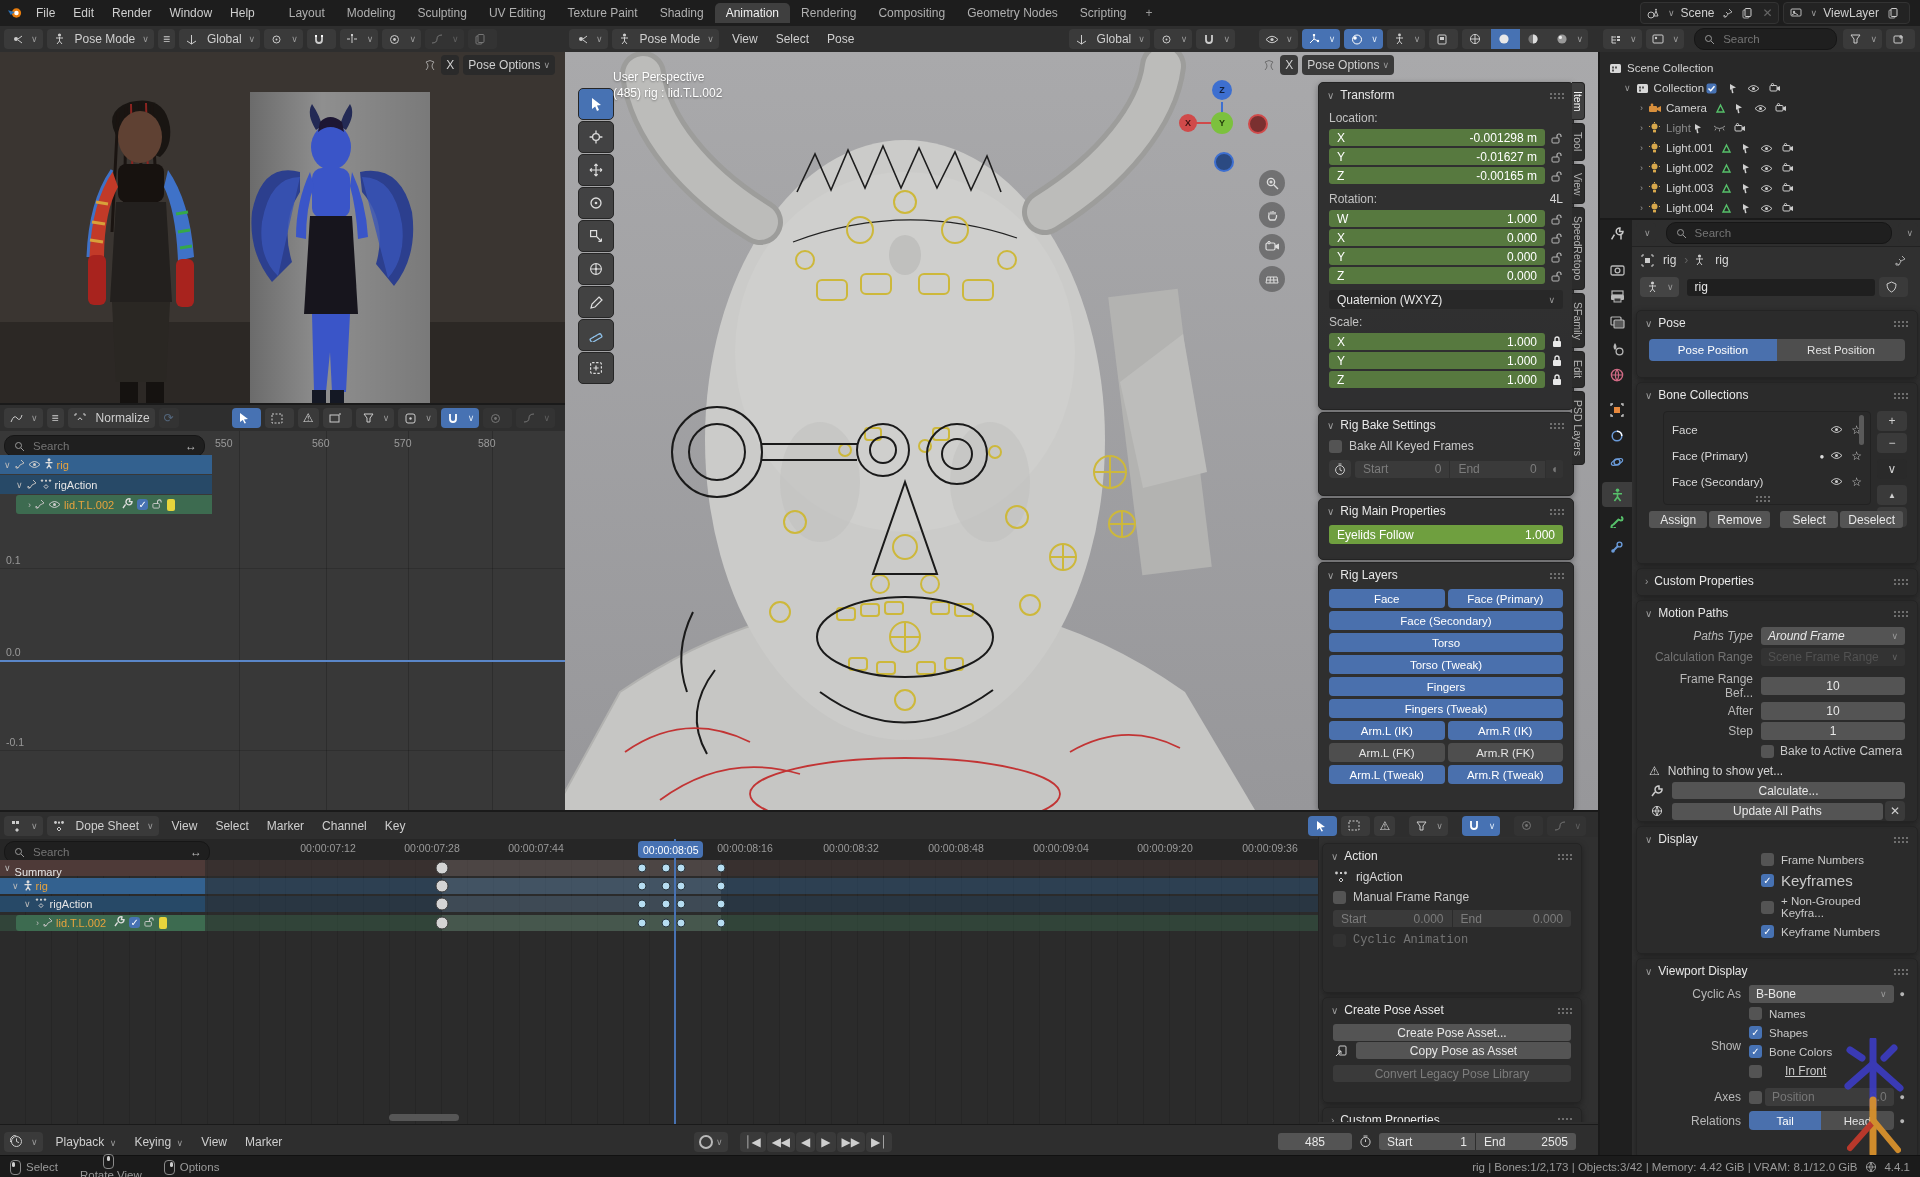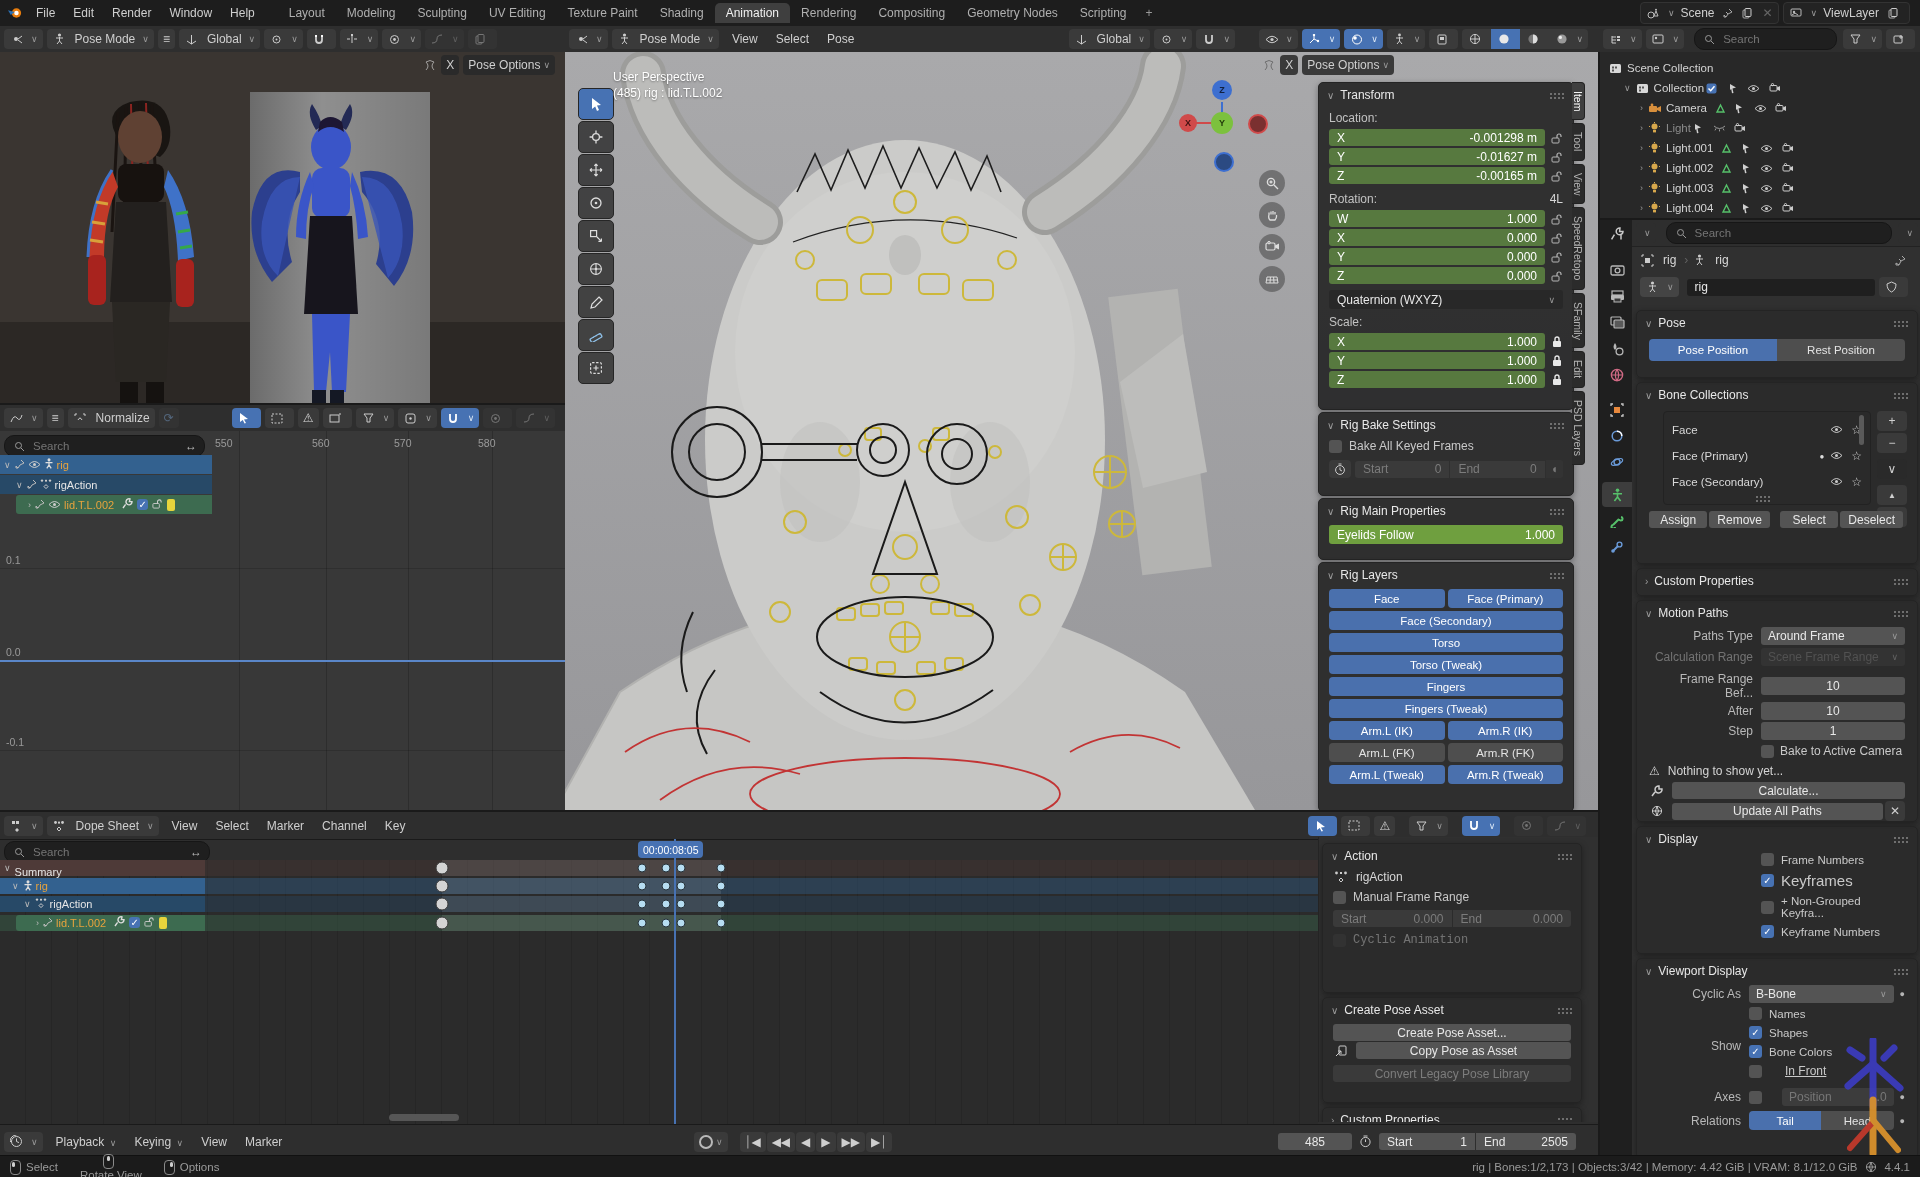--- a/index.html
+++ b/index.html
@@ -1105,20 +1105,31 @@
             <span class="micon">
               <svg width="12" height="10" viewBox="0 0 12 10">
                 <path d="M1 9 Q6 9 6 5 Q6 1 11 1" fill="none" stroke="#ccc"></path>
               </svg>
             </span>
             <span class="cv">∨</span>
           </span>
       </span>
     </div>
 
+    <div id="dope-ruler" class="abs" style="left:0;top:27px;width:1318px;height:21px;background:#262626;border-bottom:1px solid #1e1e1e;">
+        <div class="tcode" style="left: 328px;">00:00:07:12</div>
+        <div class="tcode" style="left: 432px;">00:00:07:28</div>
+        <div class="tcode" style="left: 536px;">00:00:07:44</div>
+        <div class="tcode" style="left: 745px;">00:00:08:16</div>
+        <div class="tcode" style="left: 851px;">00:00:08:32</div>
+        <div class="tcode" style="left: 956px;">00:00:08:48</div>
+        <div class="tcode" style="left: 1061px;">00:00:09:04</div>
+        <div class="tcode" style="left: 1165px;">00:00:09:20</div>
+        <div class="tcode" style="left: 1270px;">00:00:09:36</div>
+      </div>
     <div class="abs searchbox" style="left:4px;top:29px;width:190px;background:#1f1f1f;">
       <span class="micon">
           <svg width="11" height="11" viewBox="0 0 11 11">
             <circle cx="4.5" cy="4.5" r="3" fill="none" stroke="#999"></circle>
             <path d="M7 7 L10 10" stroke="#999"></path>
           </svg>
         </span>
       <input placeholder="Search" style="">
       <span style="color:#bbb;">↔</span>
     </div>
@@ -1777,21 +1788,21 @@
           <span class="grip"></span>
         </div>
     </div>
 
     <div class="panel" style="left:4px;top:380px;width:280px;height:220px;">
       <div class="phead">
           <span class="car">∨</span>
           <span>Motion Paths</span>
           <span class="grip"></span>
         </div>
-      <div class="row" style="padding:2px 12px 0 12px;">
+      <div class="row" style="padding:2px 12px 0 12px;font-style:italic;">
         <span class="plabel" style="width:104px;">Paths Type</span>
         <span class="pwidget" style="flex:1;margin-left:8px;">
             <span>Around Frame</span>
             <span class="cv" style="margin-left:auto;">∨</span>
           </span>
       </div>
       <div class="row" style="padding:3px 12px 0 12px;opacity:.5;">
         <span class="plabel" style="width:104px;">Calculation Range</span>
         <span class="pwidget dis" style="flex:1;margin-left:8px;">
             <span>Scene Frame Range</span>
@@ -1895,21 +1906,21 @@
             </div>
             <div style="display: flex; align-items: center; margin-bottom: 6px;">
               <span class="cb"></span>
               <span style="margin-left: 23px; color: rgb(201, 201, 201); font-size: 12px; text-decoration: underline;">In Front</span>
             </div>
           </div>
       </div>
       <div class="row" style="padding:4px 12px 0 12px;">
         <span class="plabel" style="width:92px;">Axes</span>
         <span class="cb" style="margin-left:8px;"></span>
-        <span class="pwidget dis" style="flex:1;margin-left:20px;">
+        <span class="pwidget dis" style="flex:1;margin-left:3px;">
             <span>Position</span>
             <span style="margin-left:auto;">0.0</span>
           </span>
         <span class="dot">●</span>
       </div>
       <div class="row" style="padding:5px 12px 0 12px;">
         <span class="plabel" style="width:92px;">Relations</span>
         <span class="laybtn on" style="flex:1;margin-left:8px;border-radius:4px 0 0 4px;">Tail</span>
         <span class="laybtn" style="flex:1;border-radius:0 4px 4px 0;">Head</span>
         <span class="dot">●</span>

